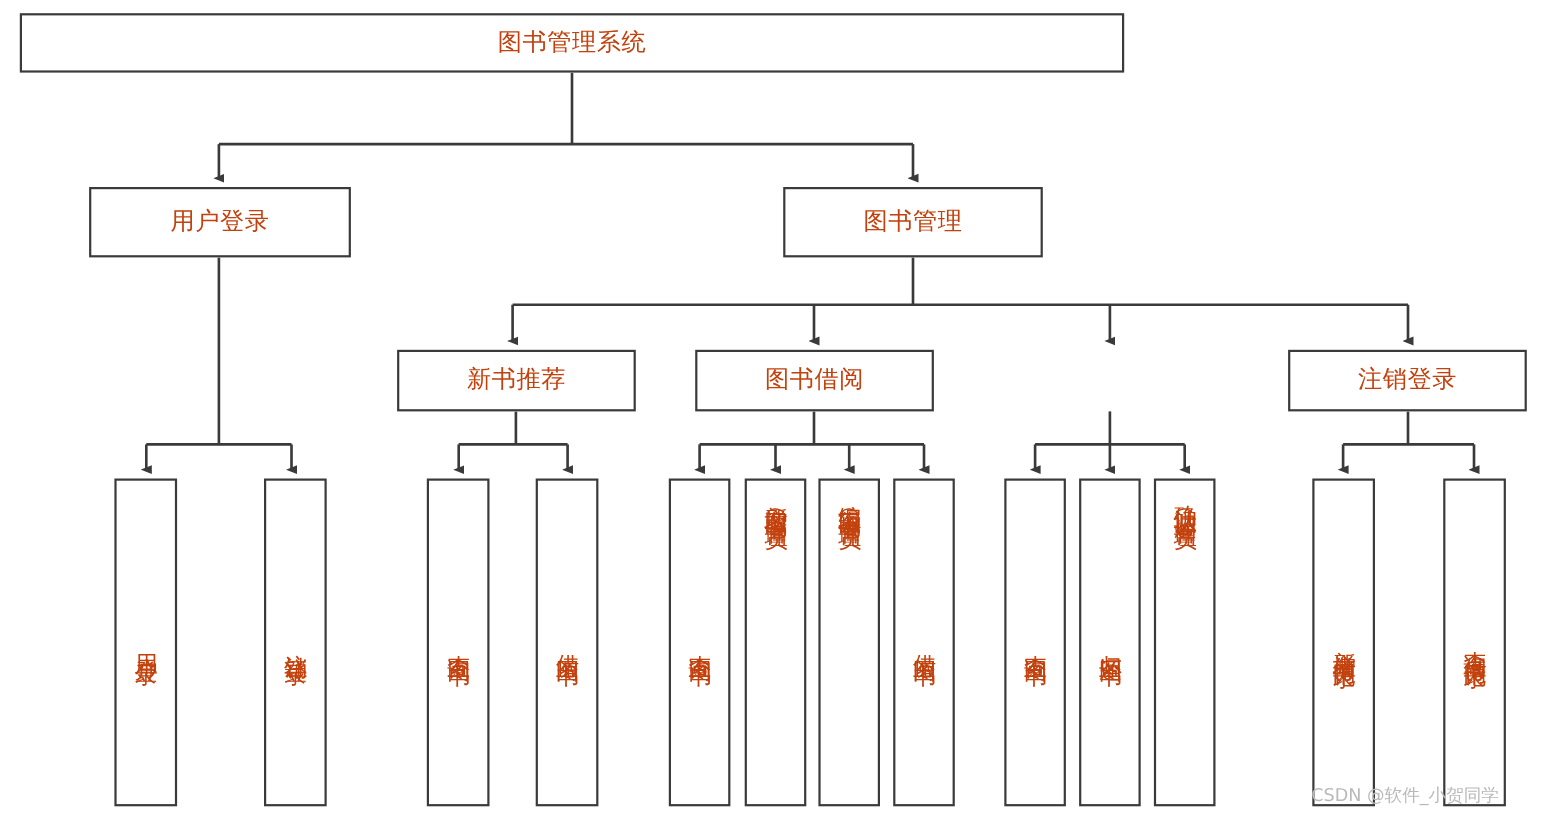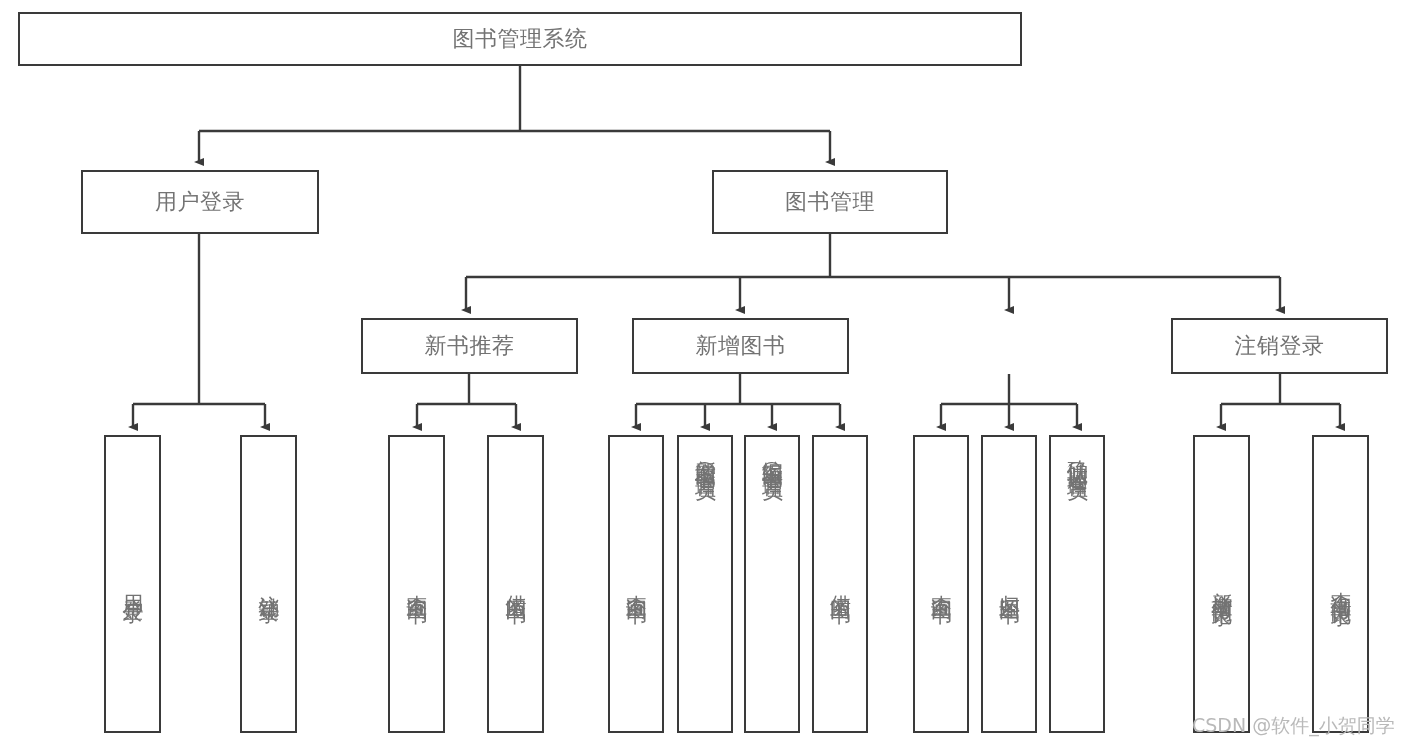--- a/index.html
+++ b/index.html
@@ -27,21 +27,21 @@
     pointer-events: none;
   }
   .node {
     position: absolute;
     box-sizing: border-box;
     border: 2.2px solid #3a3a3a;
     background: #ffffff;
     display: flex;
     align-items: center;
     justify-content: center;
-    color: #737373;
+    color: #c2410c;
   }
   .node .lbl {
     display: block;
     text-align: center;
     line-height: 1.12;
     letter-spacing: 0.5px;
   }
   
   .node.h .lbl {
     font-size: 22px;
@@ -63,21 +63,21 @@
     letter-spacing: 3px;
     white-space: nowrap;
   }
   
   .node.v.center {
     align-items: center;
     padding-top: 0;
   }
   .watermark {
     position: absolute;
-    font-size: 19px;
+    font-size: 16px;
     color: #b9b9b9;
     white-space: nowrap;
     font-family: "DejaVu Sans", "Liberation Sans", sans-serif;
   }
 </style>
 </head>
 <body>
 
 <div id="canvas">
 
@@ -142,21 +142,21 @@
     <span class="lbl">用户登录</span>
   </div>
   <div class="node h" style="left:712px; top:170px; width:236px; height:64px;">
     <span class="lbl">图书管理</span>
   </div>
 
   <div class="node h" style="left:361px; top:318px; width:217px; height:56px;">
     <span class="lbl">新书推荐</span>
   </div>
   <div class="node h" style="left:632px; top:318px; width:217px; height:56px;">
-    <span class="lbl">新增图书</span>
+    <span class="lbl">图书借阅</span>
   </div>
   <div class="node h" style="left:1171px; top:318px; width:217px; height:56px;">
     <span class="lbl">注销登录</span>
   </div>
 
   <div class="node v center" style="left:104px; top:435px; width:57px; height:298px;">
     <span class="lbl">用户登录</span>
   </div>
   <div class="node v center" style="left:240px; top:435px; width:57px; height:298px;">
     <span class="lbl">注销登录</span>

